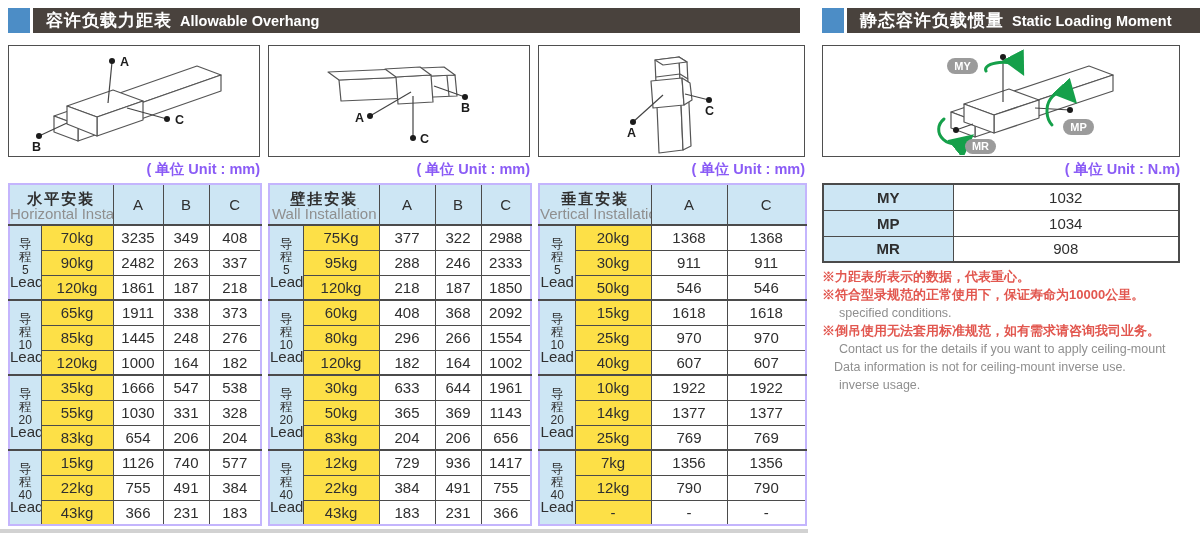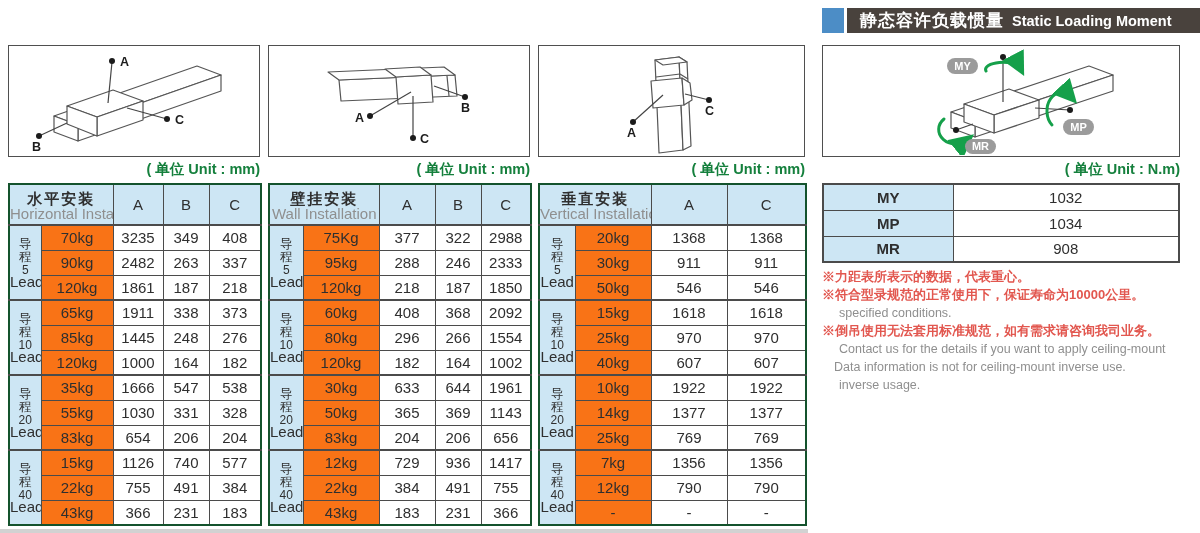--- a/index.html
+++ b/index.html
@@ -18,36 +18,36 @@
 
   
   .dbox{position:absolute;top:45px;height:112px;border:1.5px solid #4f4f4f;background:#fff}
   #box1{left:8px;width:252px}
   #box2{left:268px;width:262px}
   #box3{left:538px;width:267px}
   #box4{left:822px;width:358px}
   .dbox svg{display:block}
 
   
-  .unit{position:absolute;top:160px;height:20px;font-size:14.5px;font-weight:bold;color:#15803d;text-align:right;white-space:nowrap}
+  .unit{position:absolute;top:160px;height:20px;font-size:14.5px;font-weight:bold;color:#8b5cf6;text-align:right;white-space:nowrap}
   #unit1{left:8px;width:252px}
   #unit2{left:268px;width:262px}
   #unit3{left:538px;width:267px}
   #unit4{left:822px;width:358px}
 
   
-  .dtable{position:absolute;top:183px;border-collapse:collapse;table-layout:fixed;background:#fff;border:2px solid #14532d}
+  .dtable{position:absolute;top:183px;border-collapse:collapse;table-layout:fixed;background:#fff;border:2px solid #c4b5fd}
   .dtable td{border:1px solid #4b4b4b;text-align:center;vertical-align:middle;color:#2f2f2f;font-size:15px;height:25px;padding:0;overflow:hidden;white-space:nowrap}
   .dtable tr.hrow td{height:41px;border-bottom:2px solid #4b4b4b}
   .dtable tr.grp td{border-top:2px solid #4b4b4b}
   .th-name{background:#cde6f4}
   .th-name .zh{display:block;font-size:15px;font-weight:bold;color:#2f2f2f;letter-spacing:2px;line-height:18px}
   .th-name .en{display:block;font-size:15px;color:#8f8f8f;line-height:11px}
   .th-col{background:#cde6f4;font-size:16px;color:#2f2f2f}
-  .kg{background:#f97316}
+  .kg{background:#fde047}
   .lead{background:#cde6f4}
   .lead span{display:block;line-height:13px;font-size:12.5px;color:#2f2f2f}
   .lead .num{font-size:12px}
   .lead .len{font-size:15px;line-height:10px}
   #t1{left:8px;width:252px}
   #t2{left:268px;width:262px}
   #t3{left:538px;width:267px}
 
   
   .mtable{position:absolute;left:822px;top:183px;width:358px;border-collapse:collapse;border:2px solid #4b4b4b;background:#fff}
@@ -62,20 +62,27 @@
 
   .bstrip{position:absolute;left:0;top:529px;width:808px;height:4px;background:#d2d2d2}
 
   svg text{font-family:"Liberation Sans",sans-serif}
 </style>
 </head>
 <body>
 
 <div class="page">
 
+  <div class="hdr" id="hdr-left">
+    <div class="sq"></div>
+    <div class="bar">
+      <span class="zh">容许负载力距表</span>
+      <span class="en">Allowable Overhang</span>
+    </div>
+  </div>
   <div class="hdr" id="hdr-right">
     <div class="sq"></div>
     <div class="bar">
       <span class="zh">静态容许负载惯量</span>
       <span class="en">Static Loading Moment</span>
     </div>
   </div>
 
   <div class="dbox" id="box1">
     <svg width="249" height="109" viewBox="0 0 249 109">

